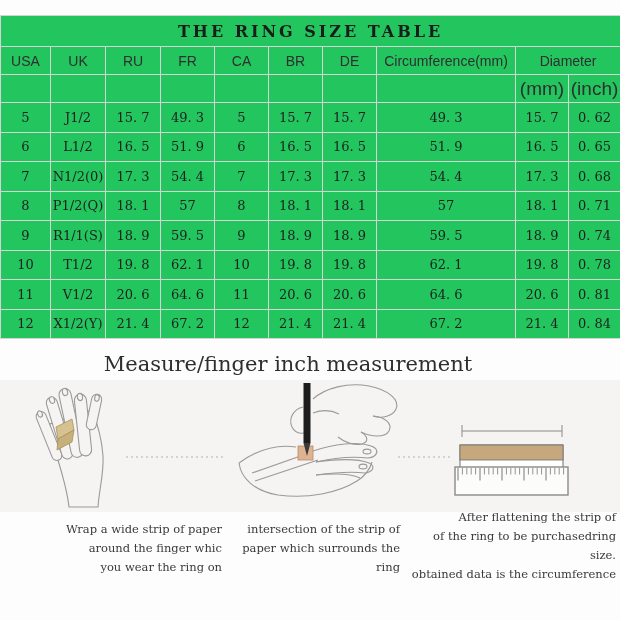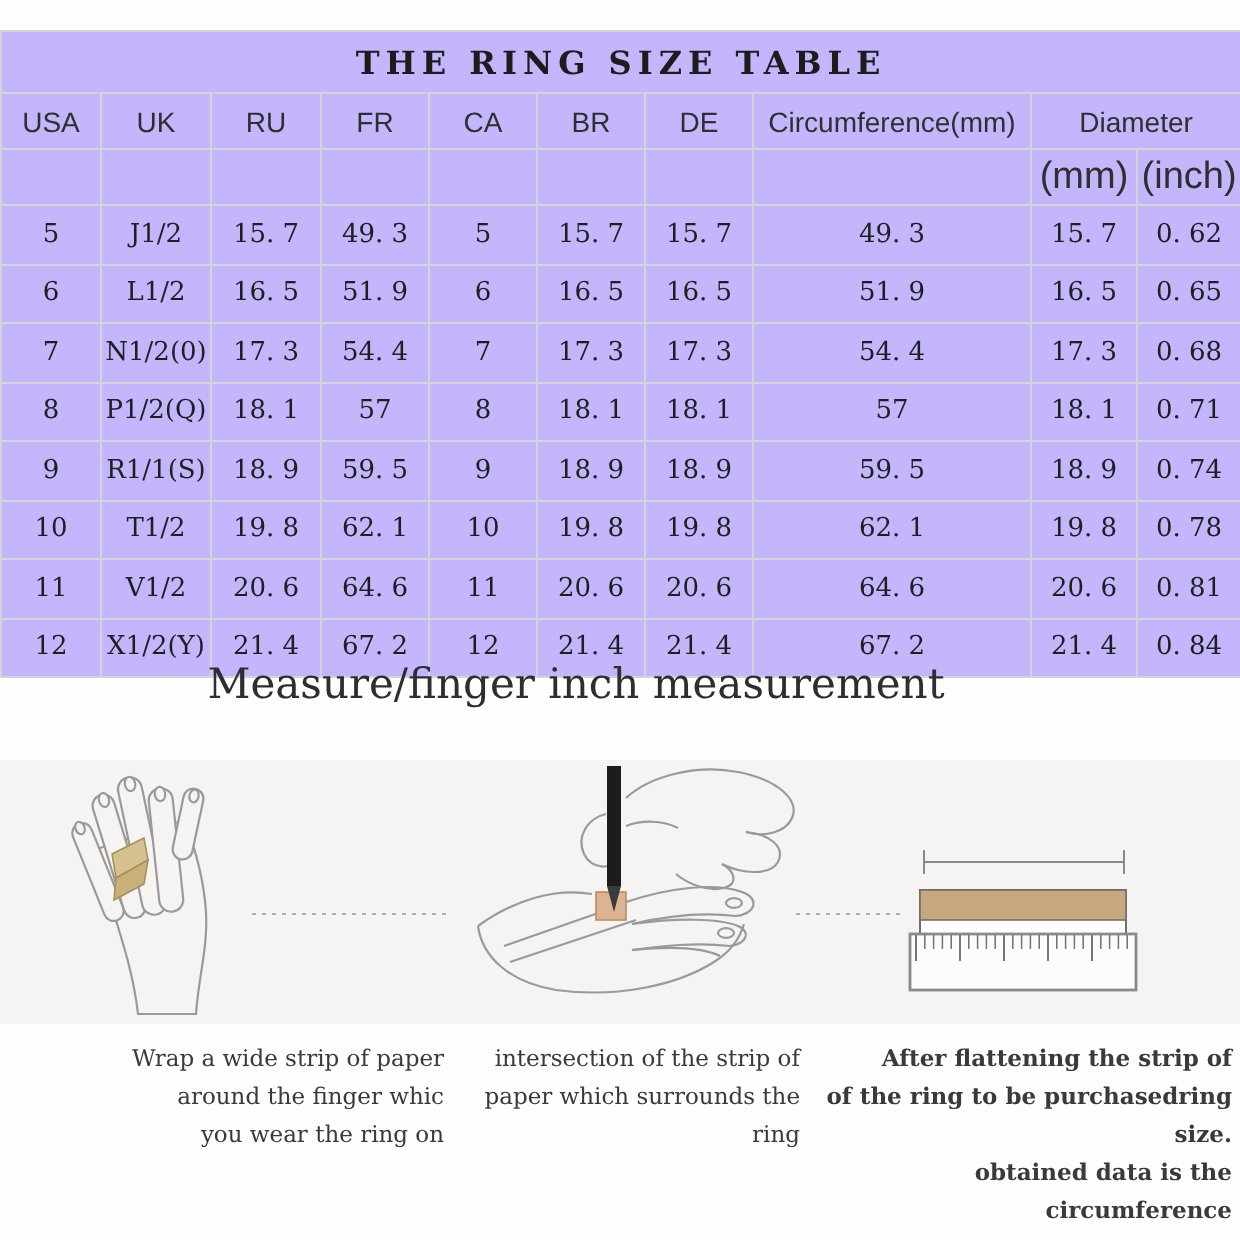--- a/index.html
+++ b/index.html
@@ -5,56 +5,56 @@
   html,body{margin:0;padding:0;}
   body{
     width:620px;height:620px;position:relative;overflow:hidden;
     background:#fdfdfd;color:#222;
     font-family:"Liberation Sans",sans-serif;
   }
   
   table.ring{
     position:absolute;top:15px;left:0;width:620px;
     border-collapse:collapse;table-layout:fixed;
-    background:#c4b5fd;
+    background:#22c55e;
   }
   table.ring th,table.ring td{
     border:1px solid #d4d4d4;
     text-align:center;vertical-align:middle;
     padding:0;overflow:hidden;white-space:nowrap;
   }
   th.title-cell{
     height:30px;
     font-family:"DejaVu Serif",serif;
     font-size:16px;font-weight:bold;letter-spacing:3px;color:#1c1c1c;
   }
   tr.hdr1 th{height:27px;font-weight:normal;font-size:14px;color:#2f2f2f;}
   tr.hdr2 th{height:27px;font-weight:normal;font-size:19px;color:#2f2f2f;}
   table.ring td{
     height:28.5px;
     font-family:"DejaVu Serif",serif;
     font-size:13px;color:#1f1f1f;
   }
   
   .measure-heading{
-    position:absolute;top:330px;left:0;width:576px;
+    position:absolute;top:352px;left:0;width:576px;
     text-align:center;
     font-family:"DejaVu Serif",serif;
     font-size:21px;color:#2e2e2e;
   }
   .illustration-band{position:absolute;top:375px;left:0;}
   .caption{
     position:absolute;
     text-align:right;
     font-family:"DejaVu Serif",serif;
     font-size:11.5px;line-height:19px;color:#3a3a3a;
   }
   .caption-1{top:520px;left:8px;width:214px;}
   .caption-2{top:520px;left:220px;width:180px;}
-  .caption-3{top:520px;left:408px;width:208px;font-weight:bold;}
+  .caption-3{top:508px;left:408px;width:208px;}
 </style>
 </head>
 <body>
 
 <table class="ring">
   <colgroup>
     <col style="width:50px">
       <col style="width:55px">
       <col style="width:55px">
     <col style="width:54px">

